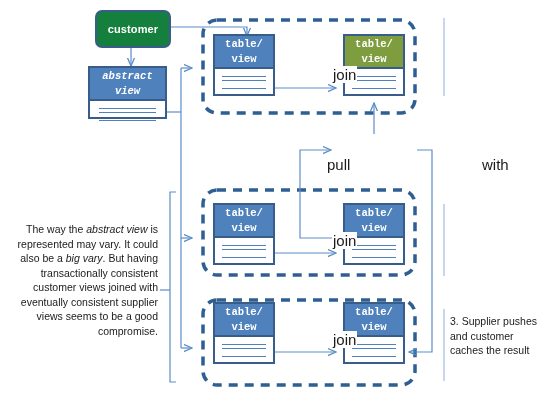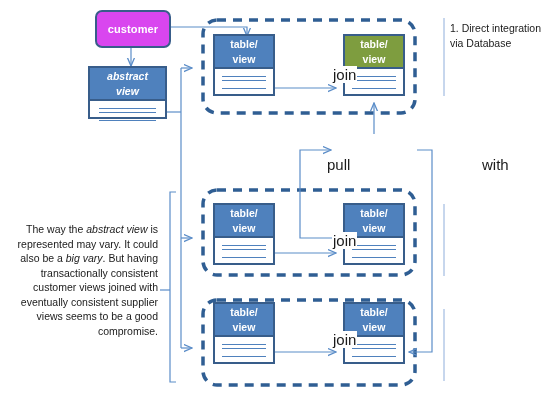--- a/index.html
+++ b/index.html
@@ -16,29 +16,30 @@
   
   .proc{
     position:absolute;
     border-radius:7px;
     display:flex;align-items:center;justify-content:center;
     color:#ffffff;
     font-size:11px;
     font-weight:bold;
     letter-spacing:0.1px;
   }
-  .proc.blue{background:#d946ef;border:2px solid #385D8A;}
+  .proc.blue{background:#15803d;border:2px solid #385D8A;}
   .proc.green{background:#7E9D3F;border:2px solid #4F6228;}
 
   
   .ent{
     position:absolute;
     border:2px solid #385D8A;
     background:#ffffff;
     box-sizing:border-box;
+    font-family:Liberation Mono, monospace;
   }
   .ent .hd{
     height:31px;
     background:#4F81BD;
     color:#ffffff;
     font-size:10.5px;
     font-weight:bold;
     line-height:15px;
     display:flex;flex-direction:column;
     align-items:center;justify-content:center;
@@ -236,21 +237,21 @@
       <i class="l2"></i>
       <i class="l3"></i>
     </div>
   </div>
 
   <div class="edgelabel" style="left:292px;top:331px;">join</div>
 
   <div class="edgelabel" style="left:286px;top:156px;">pull</div>
   <div class="edgelabel" style="left:441px;top:156px;">with</div>
 
-  <div class="txt" style="left:450px;top:21px;width:94px;">1. Direct integration via Database</div>
-
-
+
+
+  <div class="txt" style="left:450px;top:314px;width:94px;">3. Supplier pushes and customer caches the result</div>
 
   <div class="txt right" style="left:6px;top:222px;width:152px;">
     <span>The way the </span><em>abstract view</em><span> is represented may vary. It could also be a </span><em>big vary</em><span>. But having transactionally consistent customer views joined with eventually consistent supplier views seems to be a good compromise.</span>
   </div>
 
 </div>
 
 </body></html>

